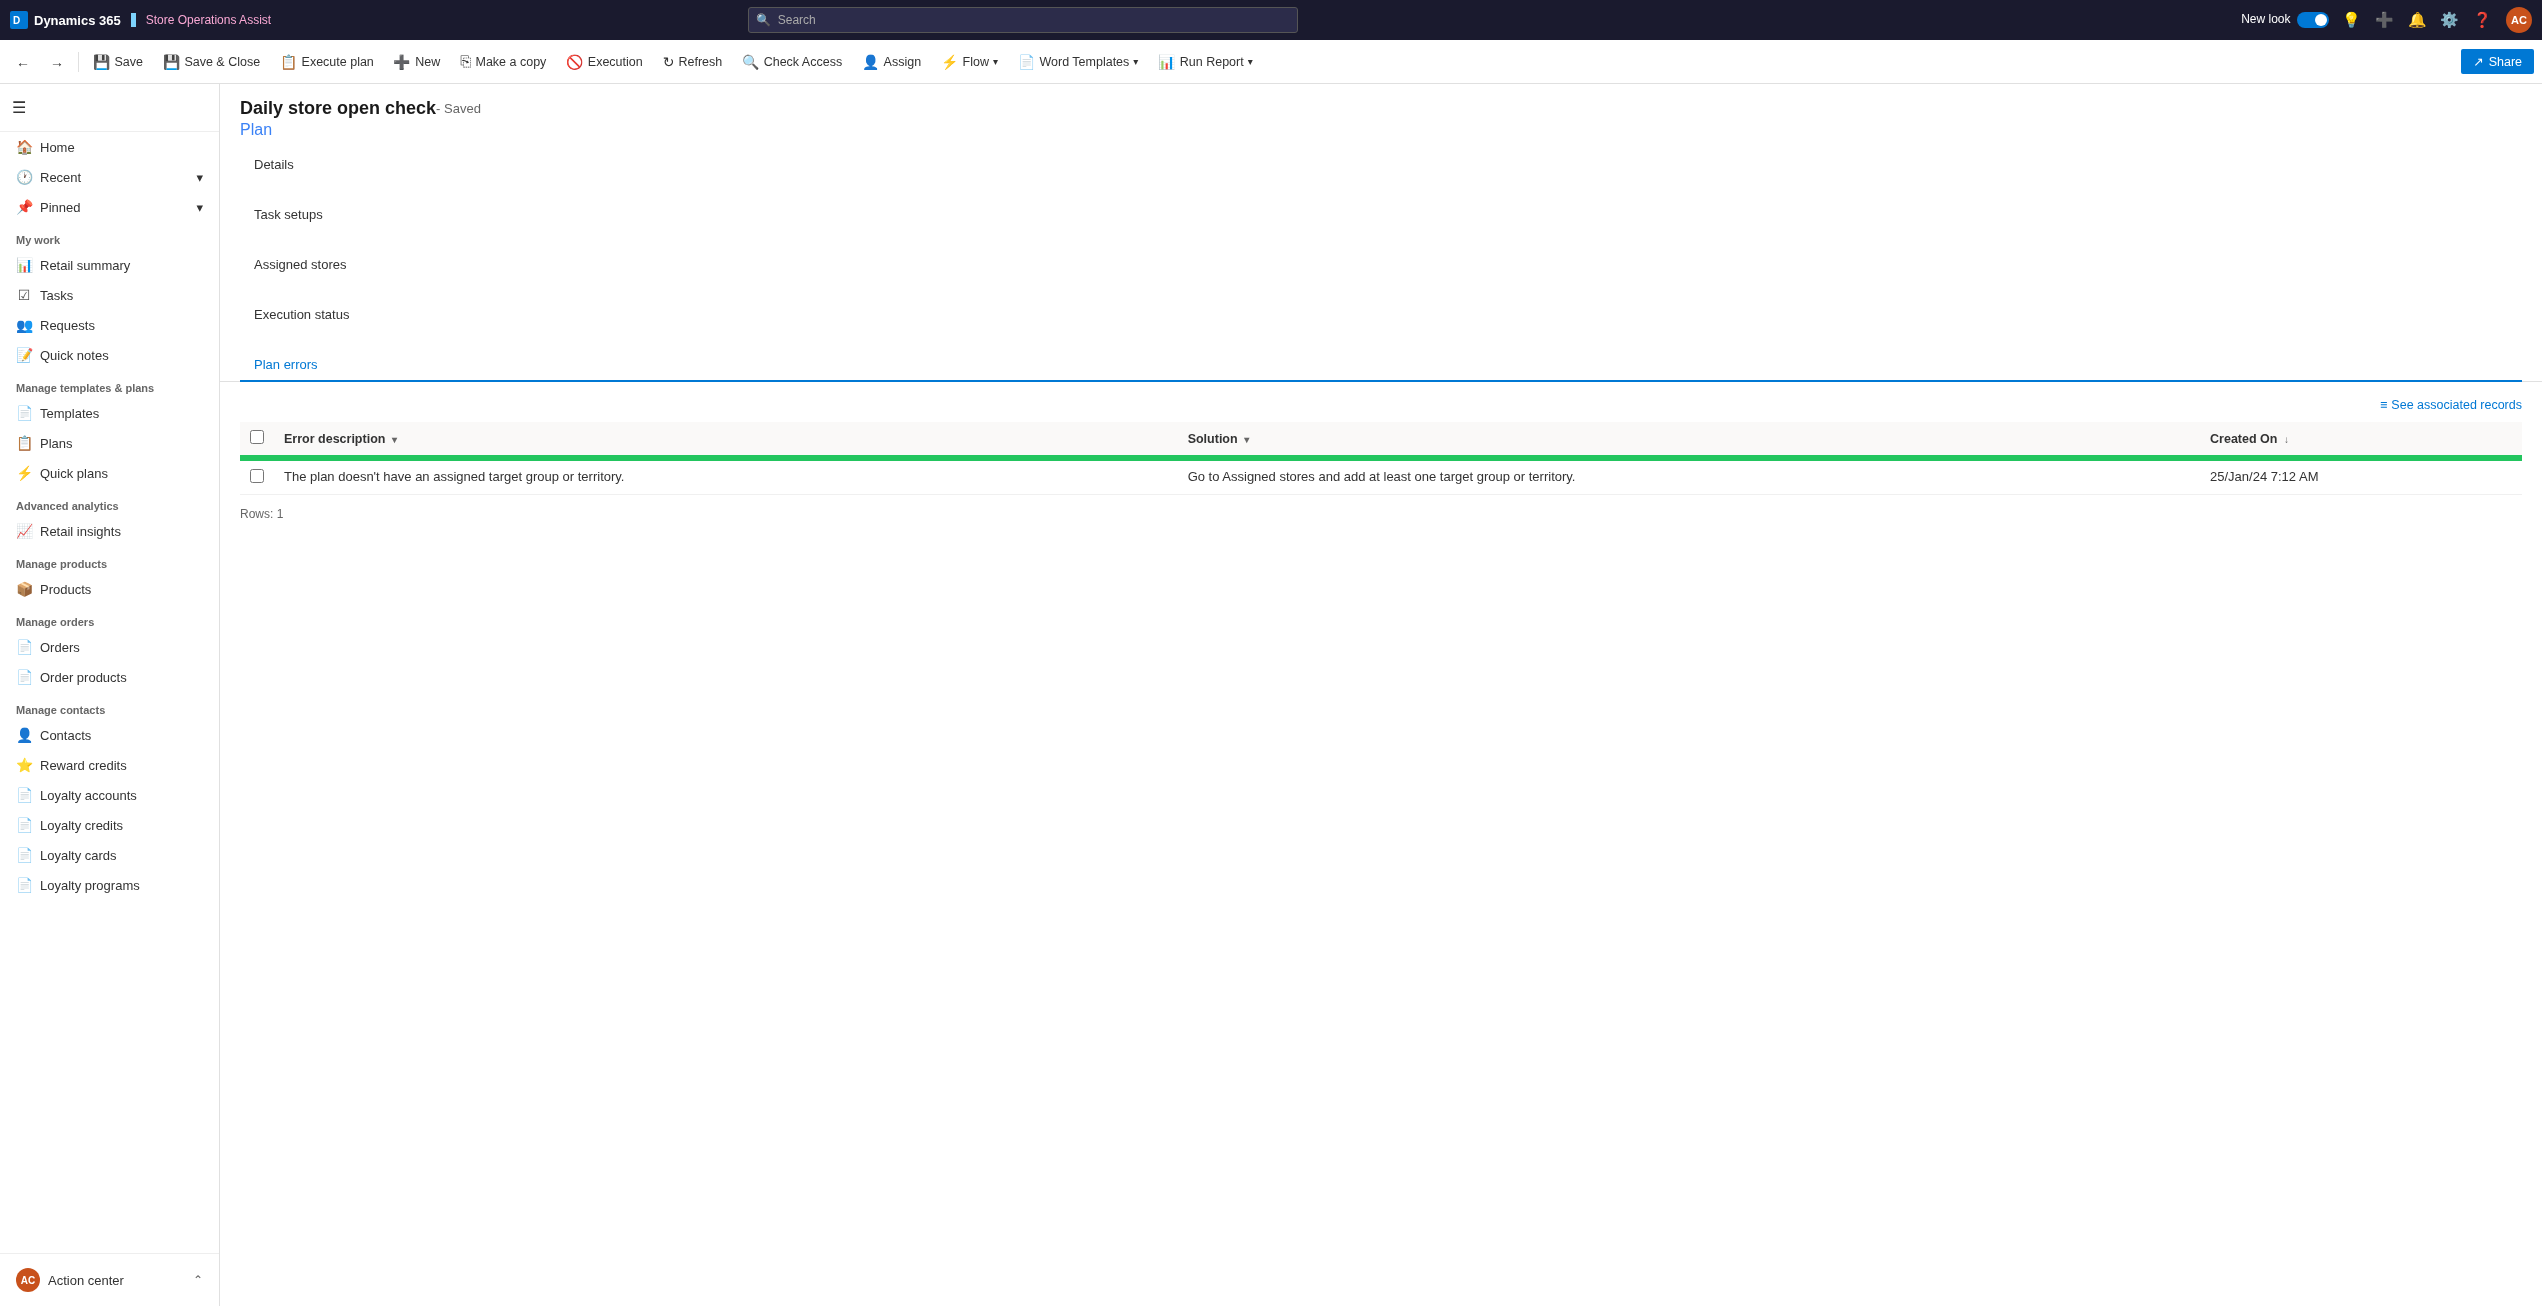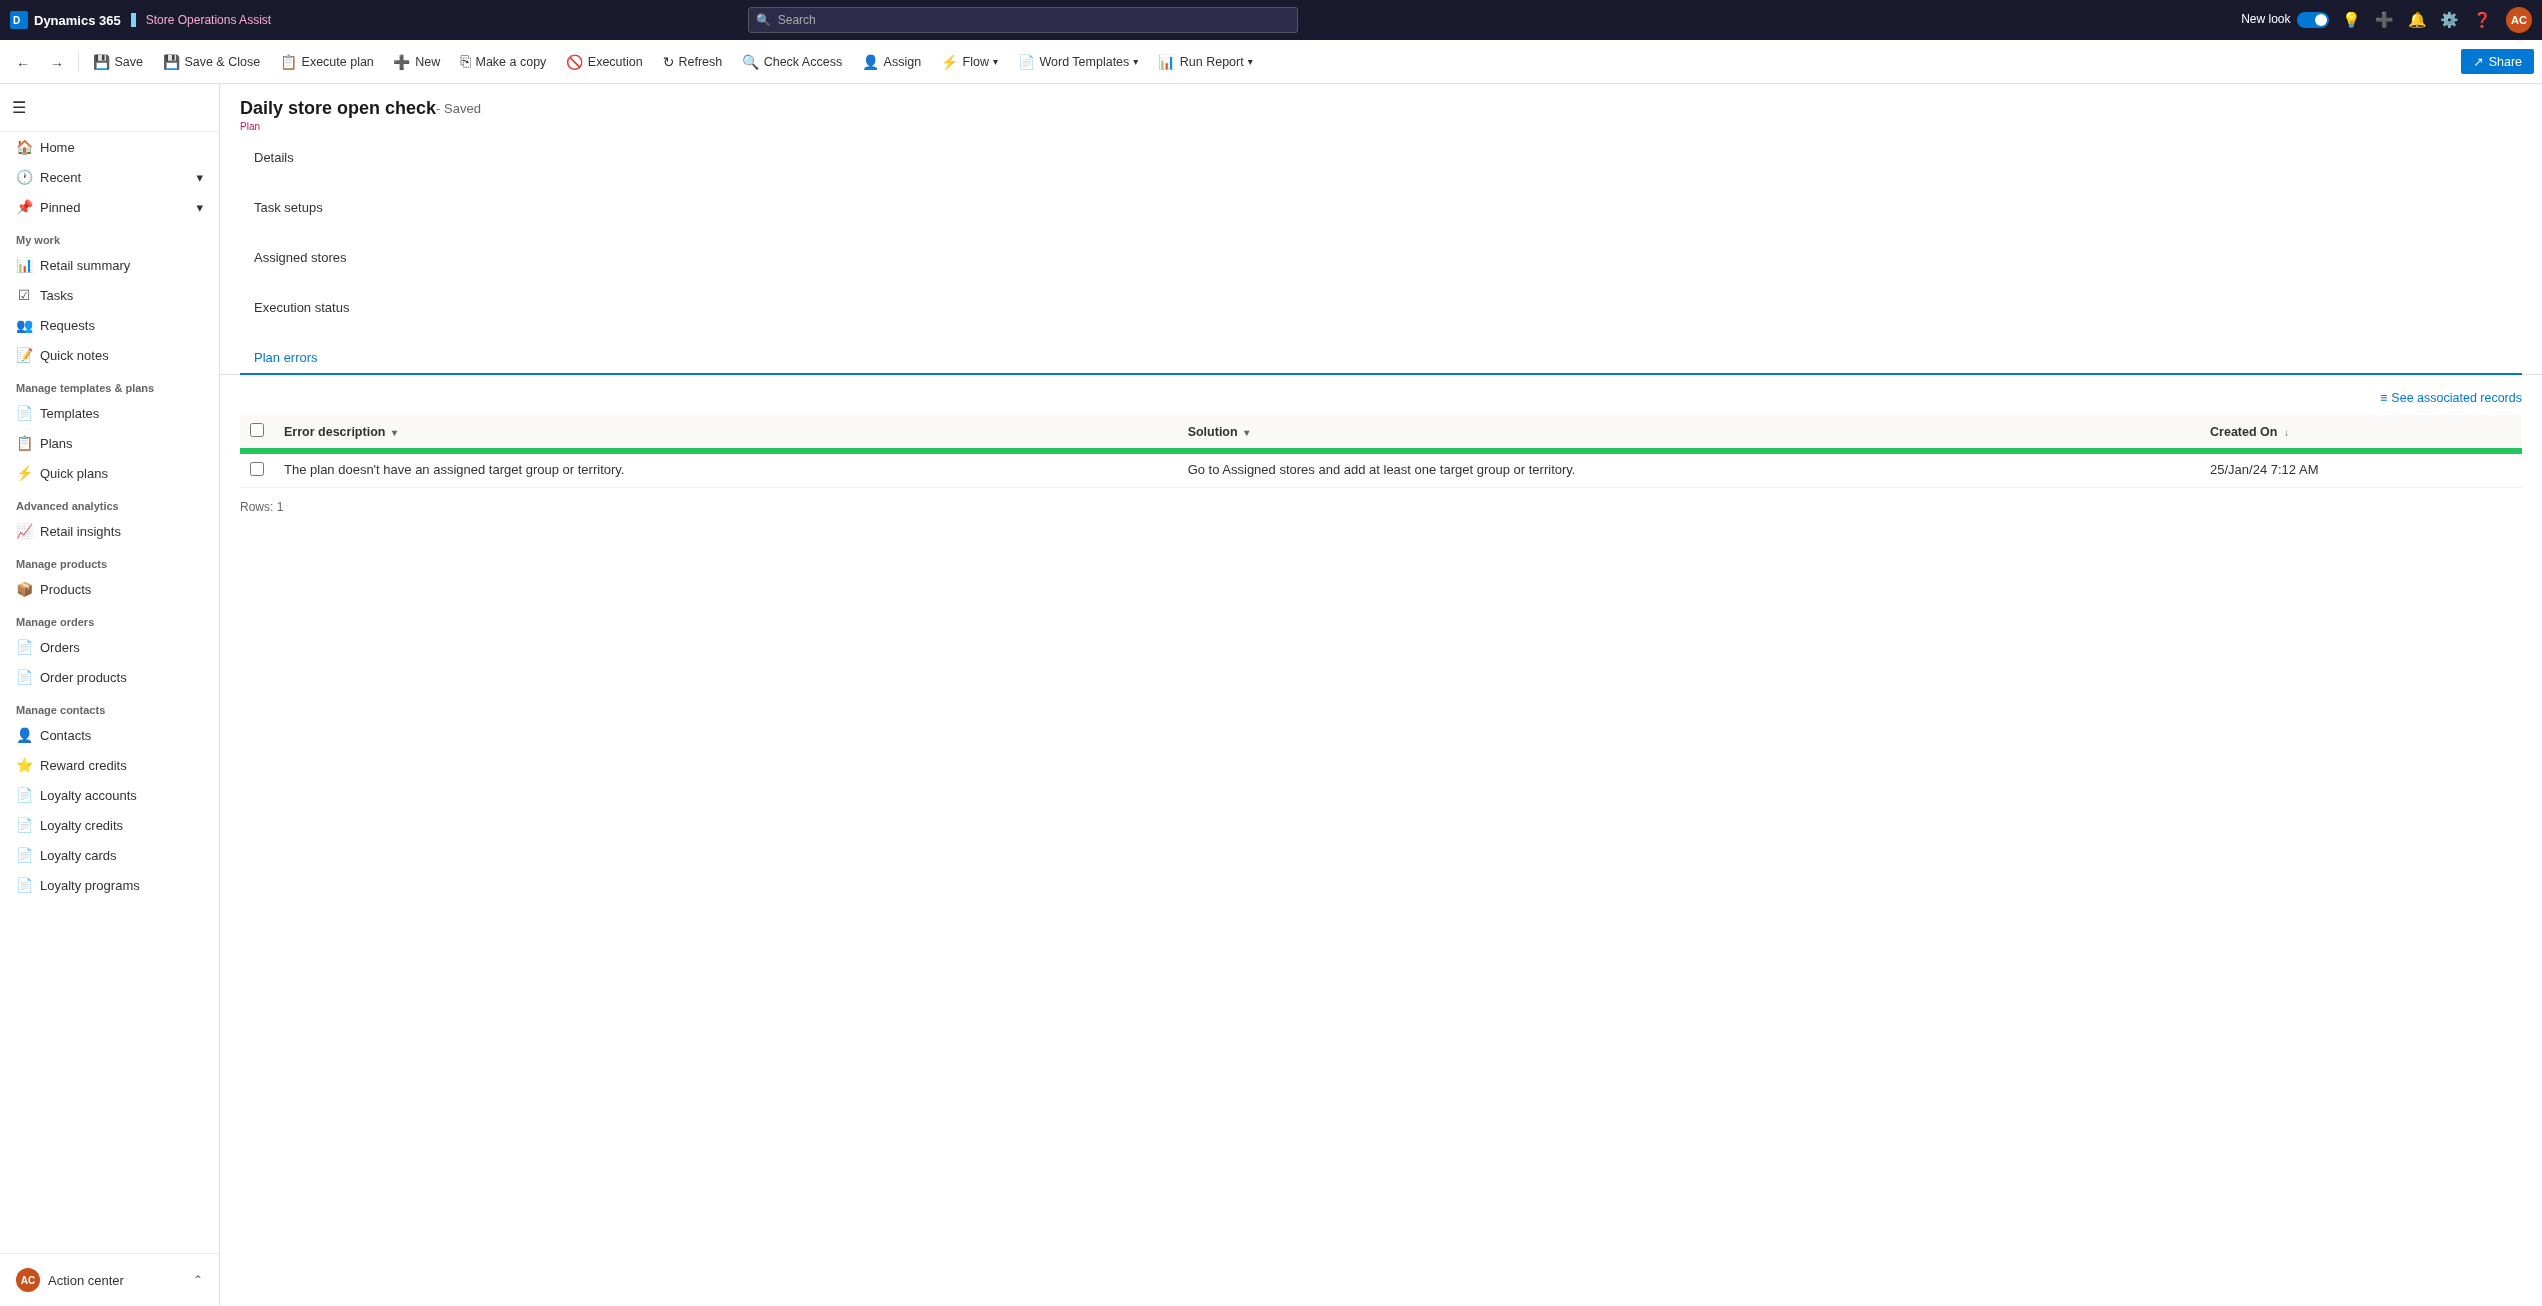--- a/index.html
+++ b/index.html
@@ -117,21 +117,21 @@
     }
     .sidebar-bottom { margin-top: auto; border-top: 1px solid #eee; padding: 6px 0; }
     .sidebar-action-center { display: flex; align-items: center; gap: 8px; padding: 8px 16px; cursor: pointer; }
     .ac-avatar { width: 24px; height: 24px; border-radius: 50%; background: #c8511b; display: flex; align-items: center; justify-content: center; color: #fff; font-size: 10px; font-weight: 600; }
 
     
     .main { flex: 1; overflow-y: auto; background: #fff; }
     .main-header { padding: 14px 20px 0; }
     .record-title { font-size: 18px; font-weight: 600; color: #1a1a1a; display: flex; align-items: center; }
     .record-saved { font-size: 13px; font-weight: 400; color: #666; }
-    .record-type { font-size: 10px; color: #be185d; margin-top: 2px; }
+    .record-type { font-size: 16px; color: #3b82f6; margin-top: 2px; }
 
     
     .tabs { display: flex; gap: 18px; padding: 0 20px; margin-top: 10px; border-bottom: 1px solid #e0e0e0; flex-direction: column; }
     .tab {
       padding: 8px 14px;
       cursor: pointer;
       font-size: 13px;
       color: #333;
       border-bottom: 2px solid transparent;
       margin-bottom: -1px;

